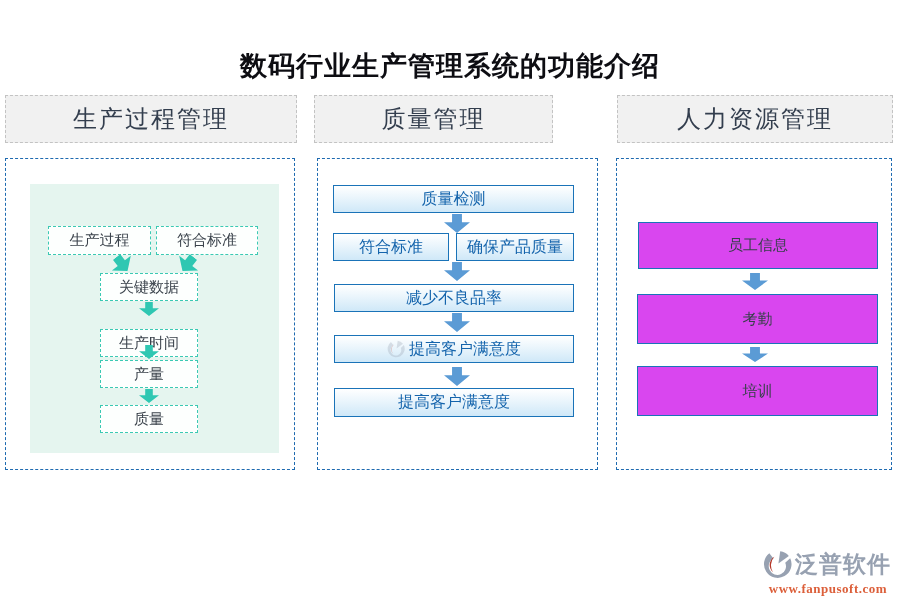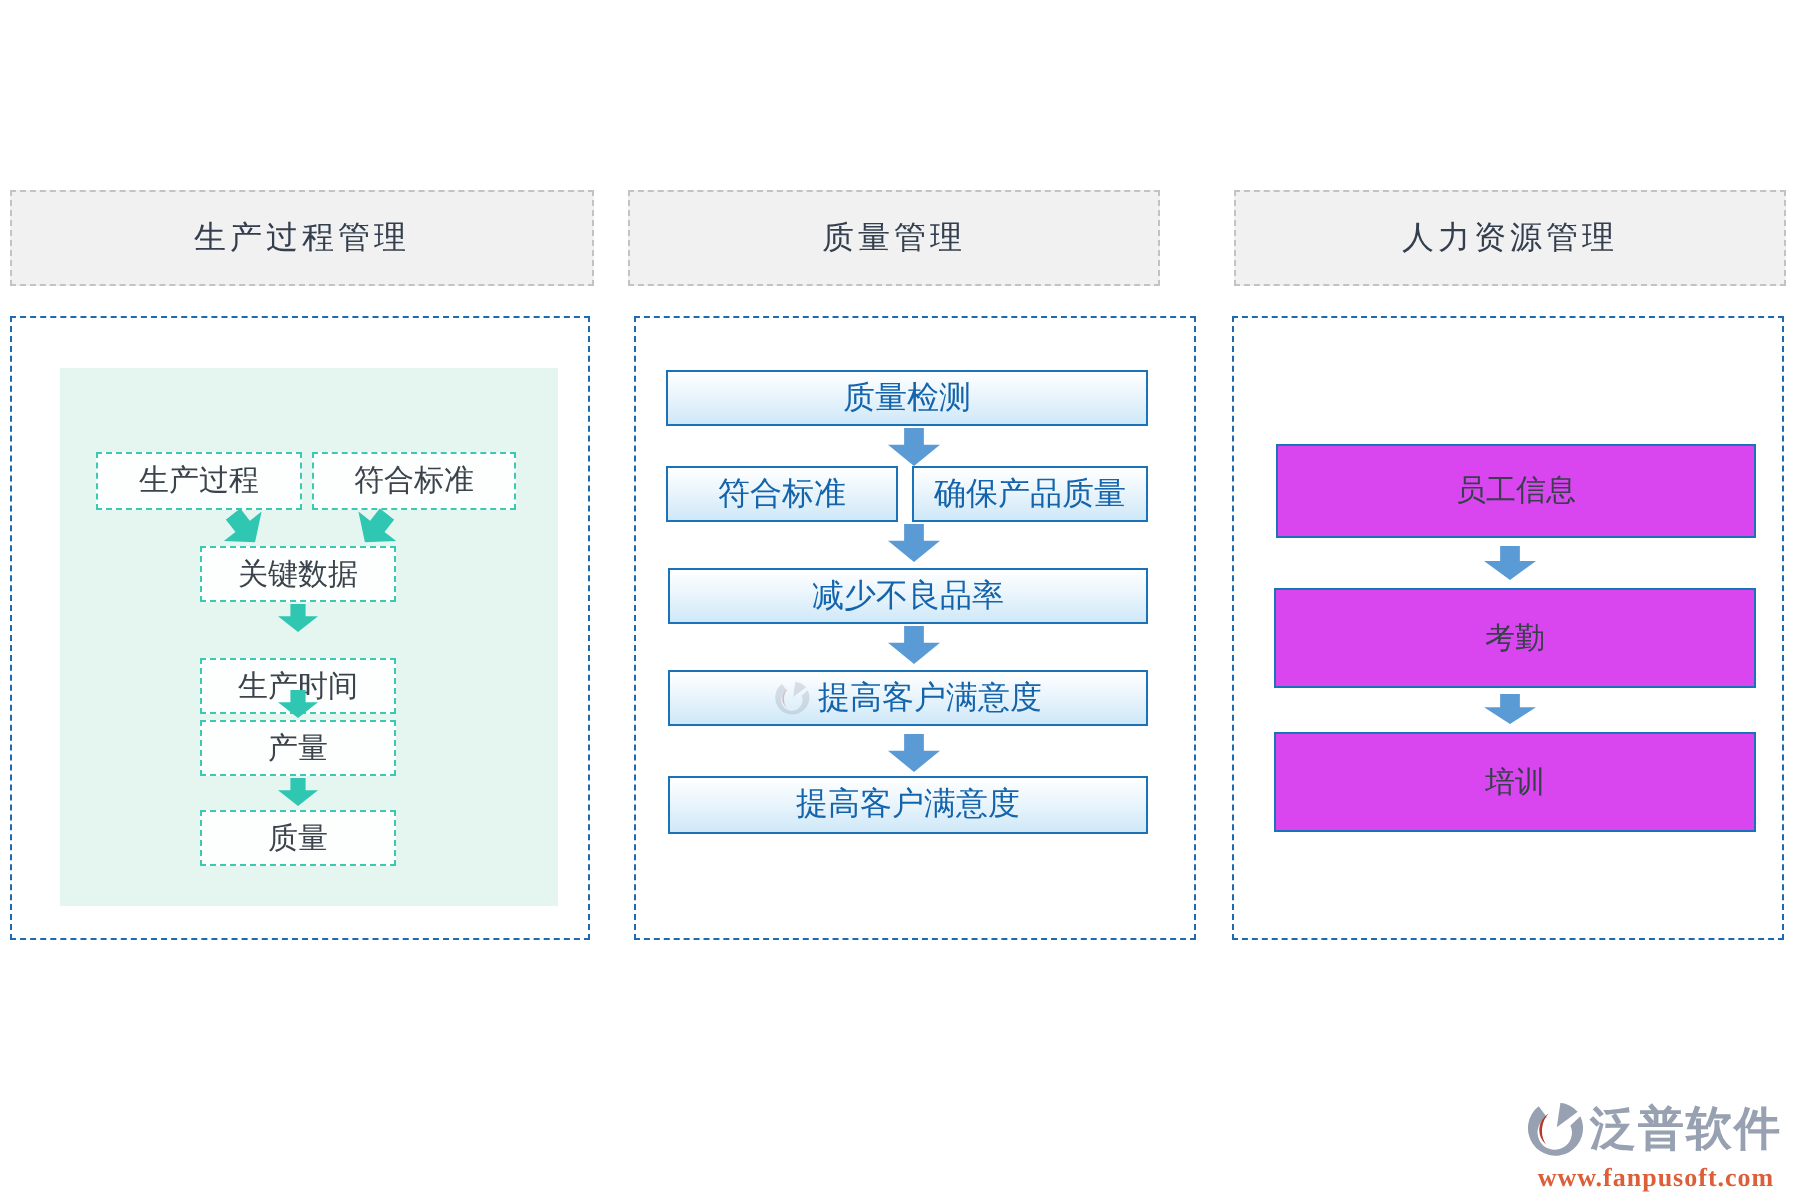--- a/index.html
+++ b/index.html
@@ -7,23 +7,23 @@
               font-family:"Liberation Sans","DejaVu Sans",sans-serif; }
   .stage { position:relative; width:900px; height:600px; background:#fff; }
 
   .title { position:absolute; top:48px; left:0; width:900px; text-align:center;
            font-family:"Liberation Serif","DejaVu Serif",serif; font-weight:bold;
            font-size:27px; color:#0d0d12; letter-spacing:1px; }
 
   .col-header { position:absolute; top:95px; height:48px; background:#f1f1f1;
                 border:1.5px dashed #c3c3c3; display:flex; align-items:center;
                 justify-content:center; font-family:"Liberation Serif","DejaVu Serif",serif;
-                font-size:16px; color:#333e4e; letter-spacing:2px; }
+                font-size:24px; color:#333e4e; letter-spacing:2px; }
   #hdr1 { left:5px;   width:292px; }
-  #hdr2 { left:314px; width:266px; }
+  #hdr2 { left:314px; width:239px; }
   #hdr3 { left:617px; width:276px; }
 
   .panel { position:absolute; top:158px; height:312px; border:1.5px dashed #1e6ab0; background:#fff; }
   #panel1 { left:5px;   width:290px; }
   #panel2 { left:317px; width:281px; }
   #panel3 { left:616px; width:276px; }
 
   .mint { position:absolute; left:24px; top:25px; width:249px; height:269px; background:#e5f5ef; }
 
   .tbox { position:absolute; background:#fdfffe; border:1.5px dashed #3bc9b3;
@@ -63,20 +63,21 @@
     <g id="fanpu-mark">
       <path d="M19 1.5 A15 15 0 0 1 28.5 6.5 L17 15 Z" fill="#97a1b1"></path>
       <path d="M30 9 A15.2 15.2 0 1 1 7 3.5 L11.5 9.5 A9.5 9.5 0 1 0 24.5 14 Z" fill="#97a1b1"></path>
       <path d="M12.5 7.5 a10.5 10.5 0 0 0 -1.5 17 a14 14 0 0 1 1.5 -17 z" fill="#b5382a"></path>
     </g>
   </defs>
 </svg>
 
 <div class="stage">
 
+  <div class="title">数码行业生产管理系统的功能介绍</div>
 
   <div class="col-header" id="hdr1">生产过程管理</div>
   <div class="col-header" id="hdr2">质量管理</div>
   <div class="col-header" id="hdr3">人力资源管理</div>
 
   <div class="panel" id="panel1">
     <div class="mint"></div>
 
     <div class="tbox" style="left:42px; top:67px; width:103px; height:29px;">生产过程</div>
     <div class="tbox" style="left:150px; top:67px; width:102px; height:29px;">符合标准</div>

